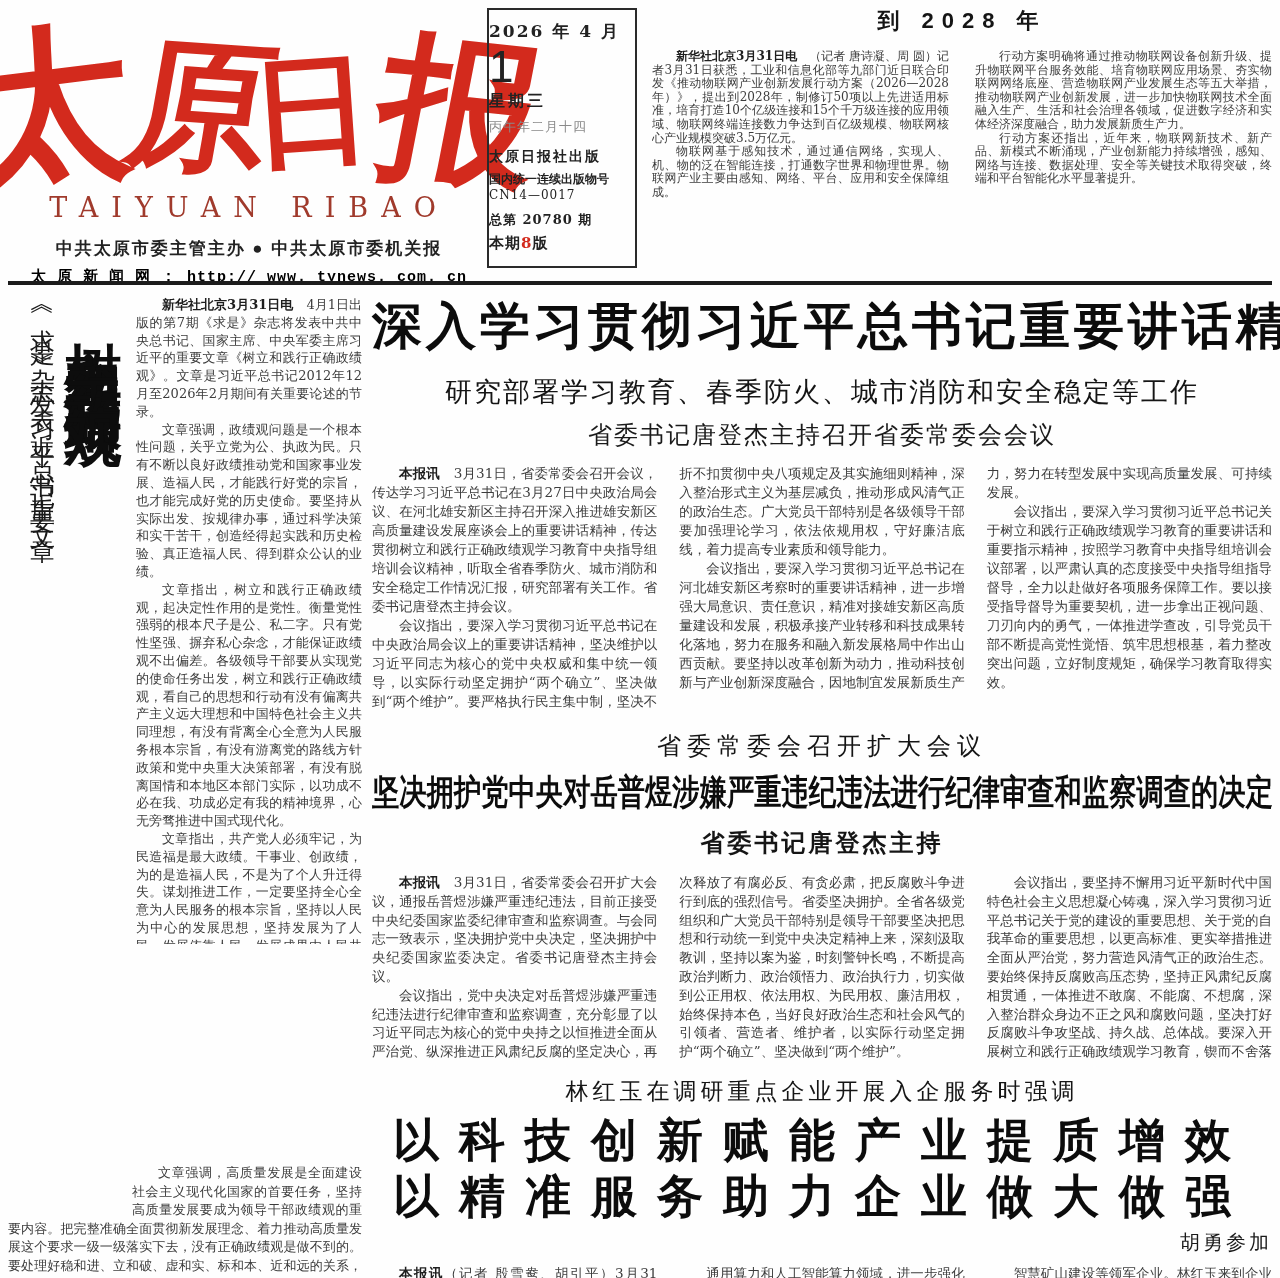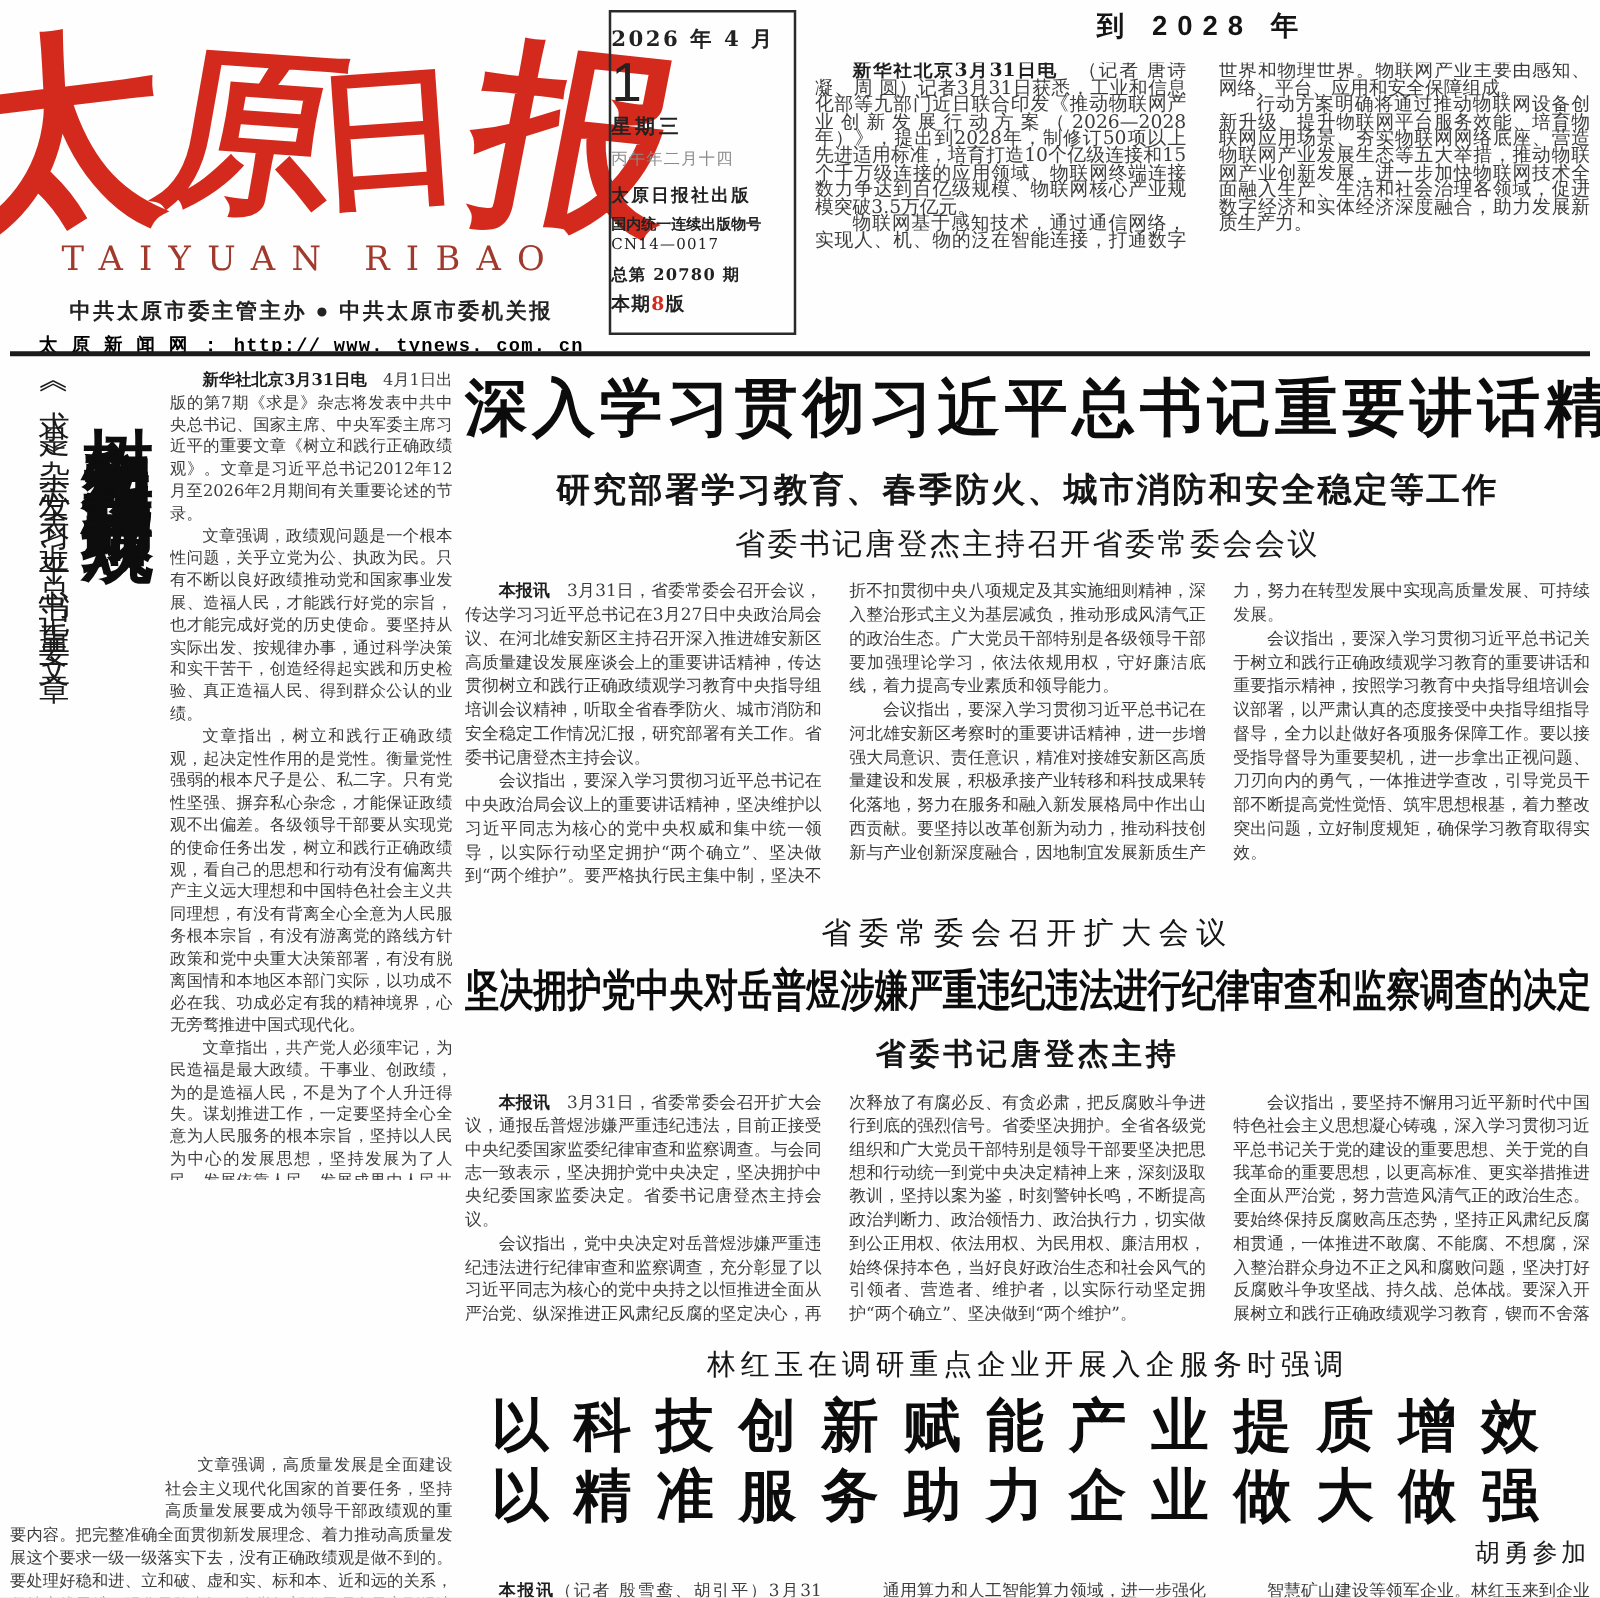--- a/index.html
+++ b/index.html
@@ -31,42 +31,42 @@
   .db-issue{margin-top:9px;font-size:13px;font-weight:bold;letter-spacing:1px;}
   .db-pages{margin-top:5px;font-size:15px;font-weight:bold;letter-spacing:1px;}
   .red{color:#d32a1d;}
   
   .topstory{position:absolute;left:652px;top:6px;width:620px;}
   .ts-kicker{text-align:center;font-size:22px;font-weight:bold;letter-spacing:8px;color:#151515;
              font-family:"Liberation Sans",sans-serif;}
   .ts-headline{margin-top:8px;text-align:center;font-size:38px;font-weight:900;letter-spacing:1px;
                color:#111;font-family:"Liberation Sans",sans-serif;white-space:nowrap;}
   .ts-body{margin-top:14px;height:152px;overflow:hidden;column-count:2;column-gap:26px;
-           font-size:15px;line-height:13.6px;}
+           font-size:12px;line-height:13.6px;}
   
   .rule{position:absolute;left:8px;top:281px;width:1264px;height:4px;background:#1c1c1c;}
   
   .leftstory{position:absolute;left:8px;top:296px;width:354px;height:982px;}
   .ls-row{display:flex;flex-direction:row;align-items:flex-start;}
   .ls-kicker{writing-mode:vertical-rl;text-orientation:mixed;font-size:25px;letter-spacing:13px;
              color:#1a1a1a;height:860px;width:52px;font-family:"Liberation Sans",sans-serif;}
   .ls-headline{writing-mode:vertical-rl;text-orientation:mixed;font-size:57px;font-weight:900;
                letter-spacing:8px;color:#0d0d0d;height:700px;width:72px;
                font-family:"Liberation Sans",sans-serif;}
   .ls-col{width:226px;height:648px;overflow:hidden;margin-left:4px;font-size:13px;line-height:17.8px;}
   .ls-wide{margin-top:8px;width:354px;height:322px;overflow:hidden;font-size:13px;line-height:18.6px;}
   .wrap-spacer{float:left;width:124px;height:40px;}
   
   .para{margin:0;text-indent:2em;text-align:justify;}
   .para b{color:#1e1e1e;}
   
   .leadstory{position:absolute;left:372px;top:296px;width:900px;}
   .ld-headline{text-align:center;font-size:50px;line-height:60px;font-weight:900;letter-spacing:4px;
                color:#0c0c0c;font-family:"Liberation Sans",sans-serif;white-space:nowrap;}
-  .ld-deck1{margin-top:18px;text-align:center;font-size:27px;font-weight:bold;letter-spacing:2px;
+  .ld-deck1{margin-top:18px;text-align:center;font-size:27px;font-weight:normal;letter-spacing:2px;
             color:#151515;font-family:"Liberation Sans",sans-serif;}
   .ld-deck2{margin-top:9px;text-align:center;font-size:24px;letter-spacing:2px;color:#1a1a1a;
             font-family:"Liberation Sans",sans-serif;}
   .ld-body{margin-top:13px;height:258px;overflow:hidden;column-count:3;column-gap:22px;
            font-size:13.5px;line-height:19px;}
   
   .secondstory{position:absolute;left:372px;top:730px;width:900px;}
   .ss-kicker{text-align:center;font-size:24px;letter-spacing:6px;color:#151515;
              font-family:Liberation Sans, sans-serif;}
   .ss-headline-wrap{margin-top:7px;display:flex;justify-content:center;}

